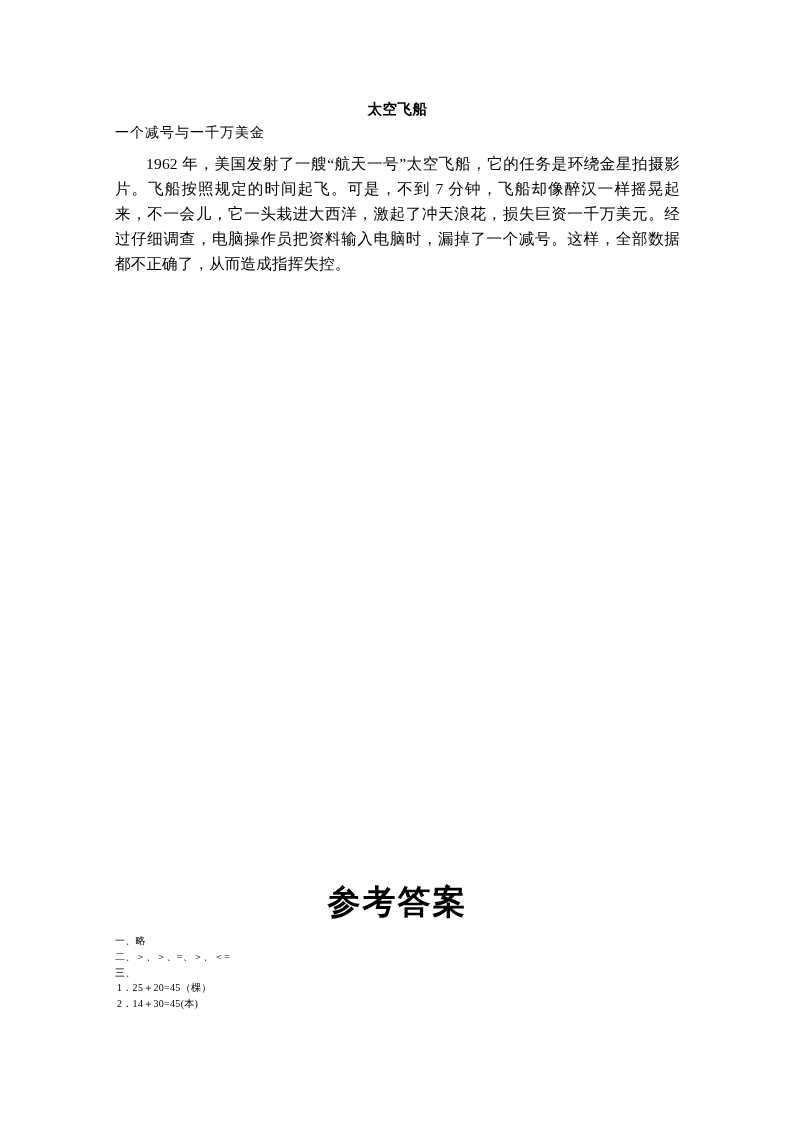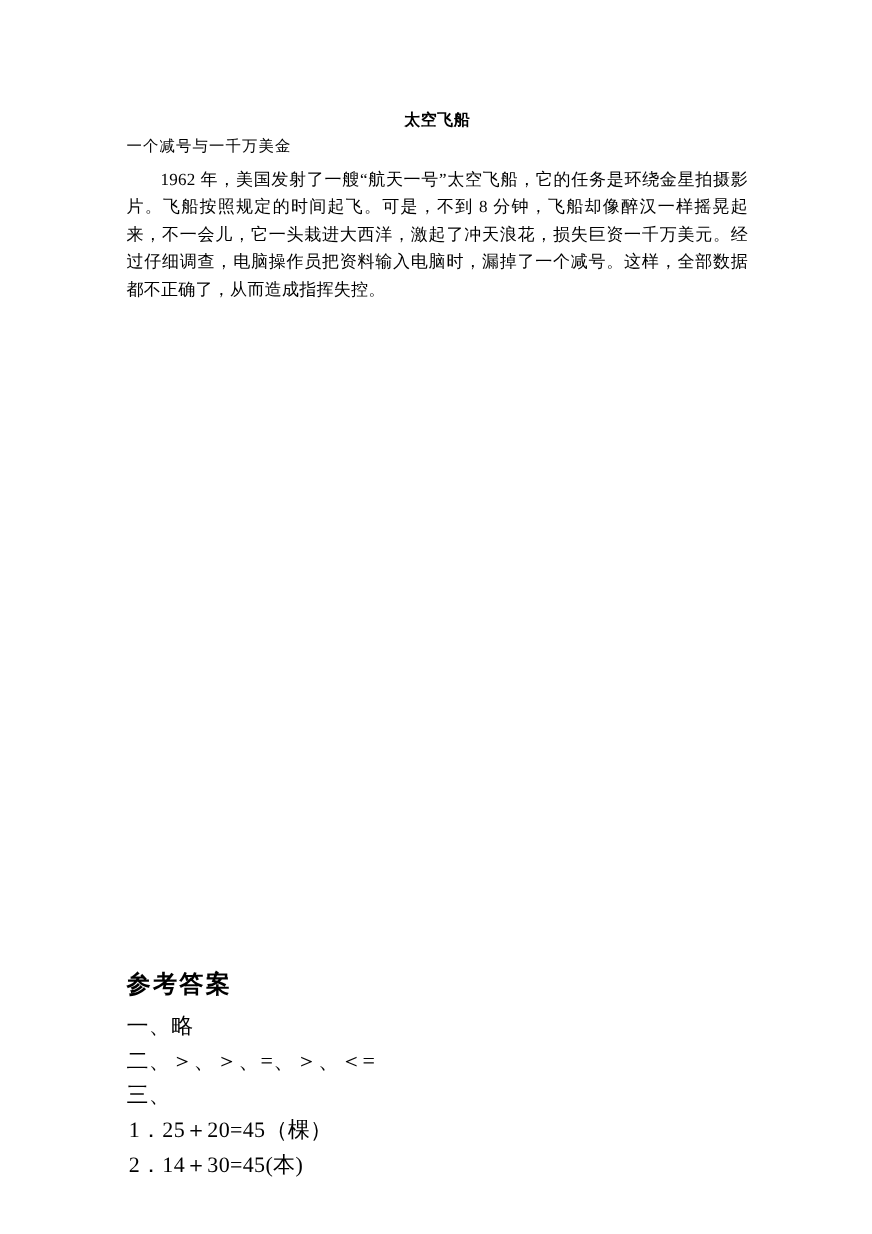--- a/index.html
+++ b/index.html
@@ -51,45 +51,46 @@
     letter-spacing: 0.2px;
     margin: 0;
   }
   .answers-block {
     position: absolute;
     left: 115px;
     top: 880px;
     width: 565px;
   }
   .answers-title {
+    text-align: center;
     font-family: "Liberation Sans", "DejaVu Sans", sans-serif;
     font-weight: bold;
-    font-size: 22px;
+    font-size: 33px;
     letter-spacing: 2px;
     margin: 0 0 8px 0;
   }
   .answer-line {
-    font-size: 20px;
+    font-size: 10px;
     line-height: 1.58;
     letter-spacing: 0.3px;
     margin: 0;
   }
   .answer-line.indent-num {
     padding-left: 2px;
   }
 </style>
 </head>
 <body>
 
 <div class="page">
 
   <div class="content">
     <h1 class="story-title">太空飞船</h1>
     <div class="story-subtitle">一个减号与一千万美金</div>
-    <p class="story-body">1962 年，美国发射了一艘“航天一号”太空飞船，它的任务是环绕金星拍摄影片。飞船按照规定的时间起飞。可是，不到 8 分钟，飞船却像醉汉一样摇晃起来，不一会儿，它一头栽进大西洋，激起了冲天浪花，损失巨资一千万美元。经过仔细调查，电脑操作员把资料输入电脑时，漏掉了一个减号。这样，全部数据都不正确了，从而造成指挥失控。</p>
+    <p class="story-body">1962 年，美国发射了一艘“航天一号”太空飞船，它的任务是环绕金星拍摄影片。飞船按照规定的时间起飞。可是，不到 7 分钟，飞船却像醉汉一样摇晃起来，不一会儿，它一头栽进大西洋，激起了冲天浪花，损失巨资一千万美元。经过仔细调查，电脑操作员把资料输入电脑时，漏掉了一个减号。这样，全部数据都不正确了，从而造成指挥失控。</p>
   </div>
 
   <div class="answers-block">
     <h2 class="answers-title">参考答案</h2>
     <p class="answer-line">一、略</p>
     <p class="answer-line">二、＞、＞、=、＞、＜=</p>
     <p class="answer-line">三、</p>
     <p class="answer-line indent-num">1．25＋20=45（棵）</p>
     <p class="answer-line indent-num">2．14＋30=45(本)</p>
   </div>

